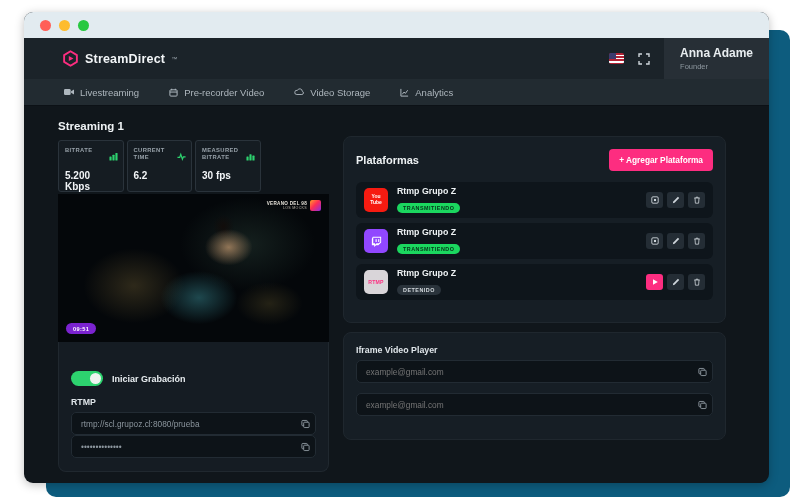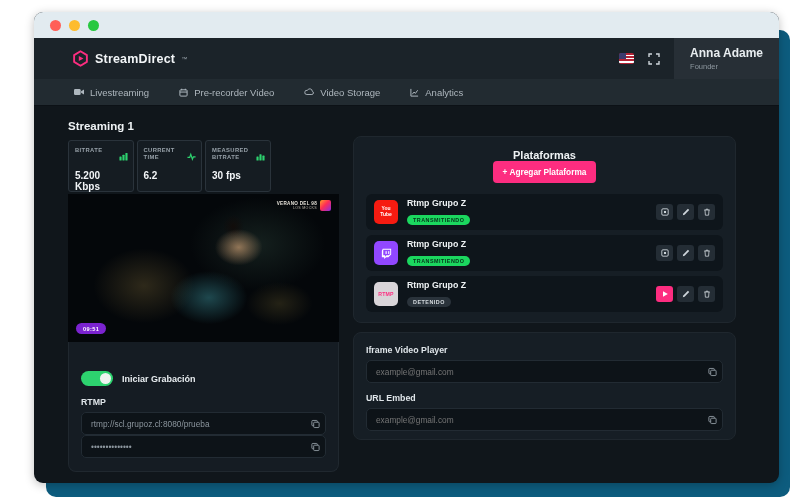--- a/index.html
+++ b/index.html
@@ -3,21 +3,21 @@
 <meta charset="utf-8">
 <style>
   * { margin:0; padding:0; box-sizing:border-box; }
   html,body { width:804px; height:504px; background:#ffffff; font-family:"Liberation Sans", sans-serif; overflow:hidden; }
   .stage { position:relative; width:804px; height:504px; }
 
   
   .backdrop { position:absolute; left:46px; top:30px; width:744px; height:467px; background:#0d5c7e; border-radius:10px; }
 
   
-  .window { position:absolute; left:34px; top:12px; width:745px; height:471px; border-radius:9px; overflow:hidden; background:#10161b; box-shadow:0 2px 10px rgba(0,0,0,.25); }
+  .window { position:absolute; left:24px; top:12px; width:745px; height:471px; border-radius:9px; overflow:hidden; background:#10161b; box-shadow:0 2px 10px rgba(0,0,0,.25); }
 
   .titlebar { height:26px; background:#e2ebf0; display:flex; align-items:center; padding-left:16px; gap:8px; }
   .dot { width:11px; height:11px; border-radius:50%; }
   .dot.red{ background:#ff5f57; } .dot.yellow{ background:#febc2e; } .dot.green{ background:#28c840; }
 
   
   .topbar { height:41px; background:#1b2329; display:flex; align-items:center; justify-content:space-between; padding:0 0 0 38px; }
   .brand { display:flex; align-items:center; gap:6px; }
   .brand svg { display:block; }
   .brand-name { color:#f2f5f7; font-size:12.5px; font-weight:bold; letter-spacing:.2px; }
@@ -74,21 +74,21 @@
   .toggle { position:relative; width:32px; height:15px; border-radius:8px; background:#2dd36f; cursor:pointer; }
   .toggle .knob { position:absolute; right:2px; top:2px; width:11px; height:11px; border-radius:50%; background:#eef3f0; }
   .toggle-label { color:#e8edf0; font-size:9px; font-weight:bold; }
   .field-label { color:#dfe5e9; font-size:8.8px; font-weight:bold; margin:9px 0 5px 0; }
   .input-wrap { position:relative; }
   .text-input { width:100%; height:23px; background:#0d1318; border:1px solid #222b33; border-radius:5px; color:#8b959d; font-size:8.3px; padding:0 24px 0 9px; font-family:"Liberation Sans", sans-serif; outline:none; }
   .copy-btn { position:absolute; right:6px; top:50%; transform:translateY(-50%); background:none; border:none; cursor:pointer; display:flex; }
 
   
   .panel { background:#161e25; border:1px solid #1f272e; border-radius:8px; padding:12px; }
-  .panel-head { display:flex; justify-content:space-between; align-items:center; margin-bottom:11px;flex-direction:column; }
+  .panel-head { display:flex; justify-content:space-between; align-items:center; margin-bottom:11px; }
   .panel-title { color:#eef2f4; font-size:11px; font-weight:bold; }
   .add-btn { background:#fd2d80; color:#ffffff; border:none; border-radius:4px; font-size:8.3px; font-weight:bold; padding:6px 10px; cursor:pointer; font-family:"Liberation Sans", sans-serif; }
 
   .prow { display:flex; align-items:center; background:#0e151b; border-radius:6px; padding:6px 8px; margin-bottom:5px; height:36px; }
   .picon { width:24px; height:24px; border-radius:5px; display:flex; flex-direction:column; align-items:center; justify-content:center; flex:0 0 auto; }
   .picon.yt { background:#f61b11; color:#ffffff; font-size:5px; font-weight:bold; line-height:1.15; text-align:center; white-space:pre-line; }
   .picon.tw { background:#9147ff; }
   .picon.rt { background:#d9d5d9; color:#fd2d80; font-size:5.2px; font-weight:bold; letter-spacing:.2px; }
   .pinfo { margin-left:9px; flex:1; }
   .pname { color:#eef2f4; font-size:8.8px; font-weight:bold; }
@@ -386,21 +386,20 @@
           <div class="input-wrap">
             <input class="text-input" type="text" placeholder="example@gmail.com" style="">
             <button class="copy-btn">
               <svg width="9" height="9" viewBox="0 0 10 10" fill="none" stroke="#8b959d" stroke-width="1.1">
                   <rect x="3" y="3" width="6" height="6" rx="1"></rect>
                   <path d="M7 3 V2 a1 1 0 0 0 -1 -1 H2 a1 1 0 0 0 -1 1 v4 a1 1 0 0 0 1 1 h1"></path>
                 </svg>
             </button>
           </div>
 
-          <div class="field-label">URL Embed</div>
           <div class="input-wrap">
             <input class="text-input" type="text" placeholder="example@gmail.com" style="">
             <button class="copy-btn">
               <svg width="9" height="9" viewBox="0 0 10 10" fill="none" stroke="#8b959d" stroke-width="1.1">
                   <rect x="3" y="3" width="6" height="6" rx="1"></rect>
                   <path d="M7 3 V2 a1 1 0 0 0 -1 -1 H2 a1 1 0 0 0 -1 1 v4 a1 1 0 0 0 1 1 h1"></path>
                 </svg>
             </button>
           </div>
         </div>

